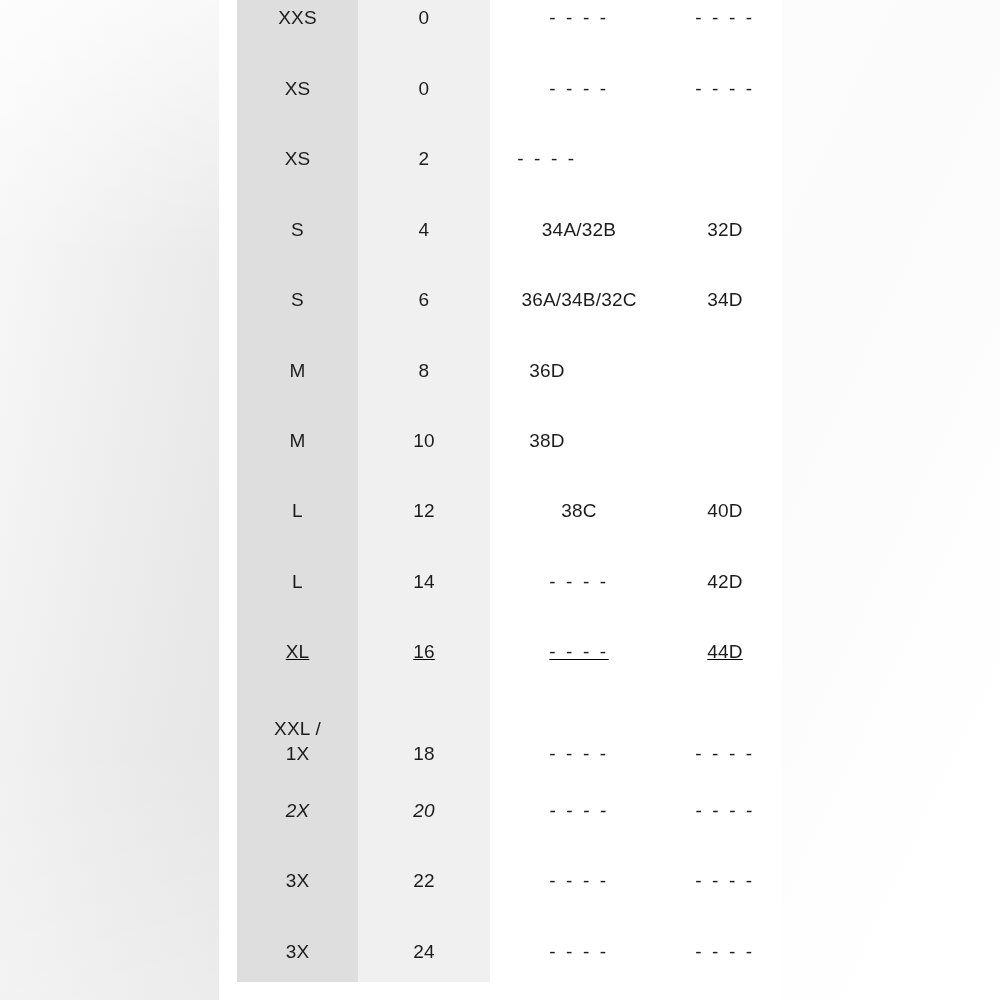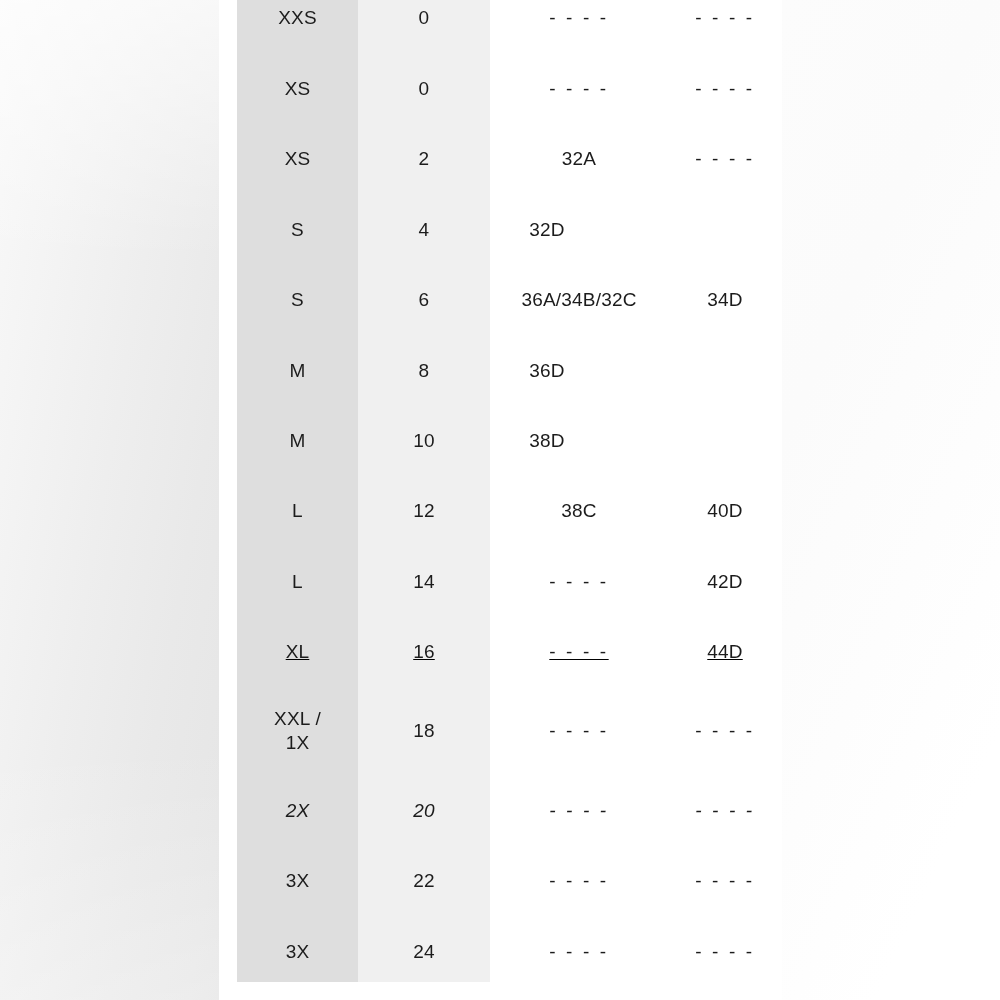--- a/index.html
+++ b/index.html
@@ -166,26 +166,26 @@
         </div>
         <div class="row" style="top: 54px; height: 70px;">
           <div class="cell c-size">XS</div>
           <div class="cell c-numeric">0</div>
           <div class="cell c-bra"><span class="dash">- - - -</span></div>
           <div class="cell c-bra-d"><span class="dash">- - - -</span></div>
         </div>
         <div class="row" style="top: 124px; height: 70px;">
           <div class="cell c-size">XS</div>
           <div class="cell c-numeric">2</div>
-          <div class="cell c-bra">32A</div>
           <div class="cell c-bra-d"><span class="dash">- - - -</span></div>
         </div>
         <div class="row" style="top: 195px; height: 70px;">
           <div class="cell c-size">S</div>
           <div class="cell c-numeric">4</div>
+          <div class="cell c-bra">34A/32B</div>
           <div class="cell c-bra-d">32D</div>
         </div>
         <div class="row" style="top: 265px; height: 70px;">
           <div class="cell c-size">S</div>
           <div class="cell c-numeric">6</div>
           <div class="cell c-bra">36A/34B/32C</div>
           <div class="cell c-bra-d">34D</div>
         </div>
         <div class="row" style="top: 336px; height: 70px;">
           <div class="cell c-size">M</div>
@@ -208,21 +208,21 @@
           <div class="cell c-numeric">14</div>
           <div class="cell c-bra"><span class="dash">- - - -</span></div>
           <div class="cell c-bra-d">42D</div>
         </div>
         <div class="row" style="top: 617px; height: 70px; text-decoration: underline;">
           <div class="cell c-size">XL</div>
           <div class="cell c-numeric">16</div>
           <div class="cell c-bra"><span class="dash">- - - -</span></div>
           <div class="cell c-bra-d">44D</div>
         </div>
-        <div class="row" style="top: 696px; height: 70px;">
+        <div class="row" style="top: 696px; height: 70px; align-items: flex-end;">
           <div class="cell c-size">XXL /
 1X</div>
           <div class="cell c-numeric">18</div>
           <div class="cell c-bra"><span class="dash">- - - -</span></div>
           <div class="cell c-bra-d"><span class="dash">- - - -</span></div>
         </div>
         <div class="row" style="top: 776px; height: 70px; font-style: italic;">
           <div class="cell c-size">2X</div>
           <div class="cell c-numeric">20</div>
           <div class="cell c-bra"><span class="dash">- - - -</span></div>

